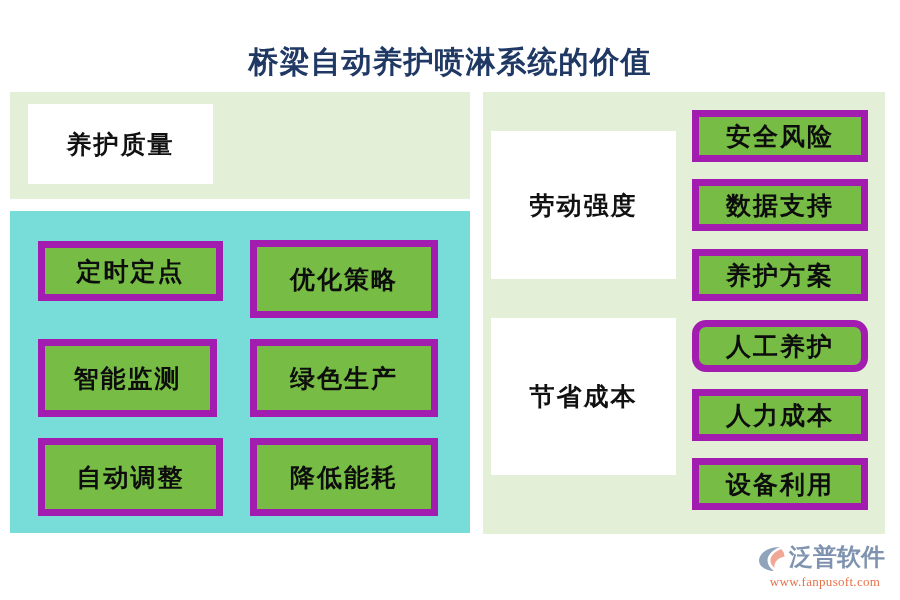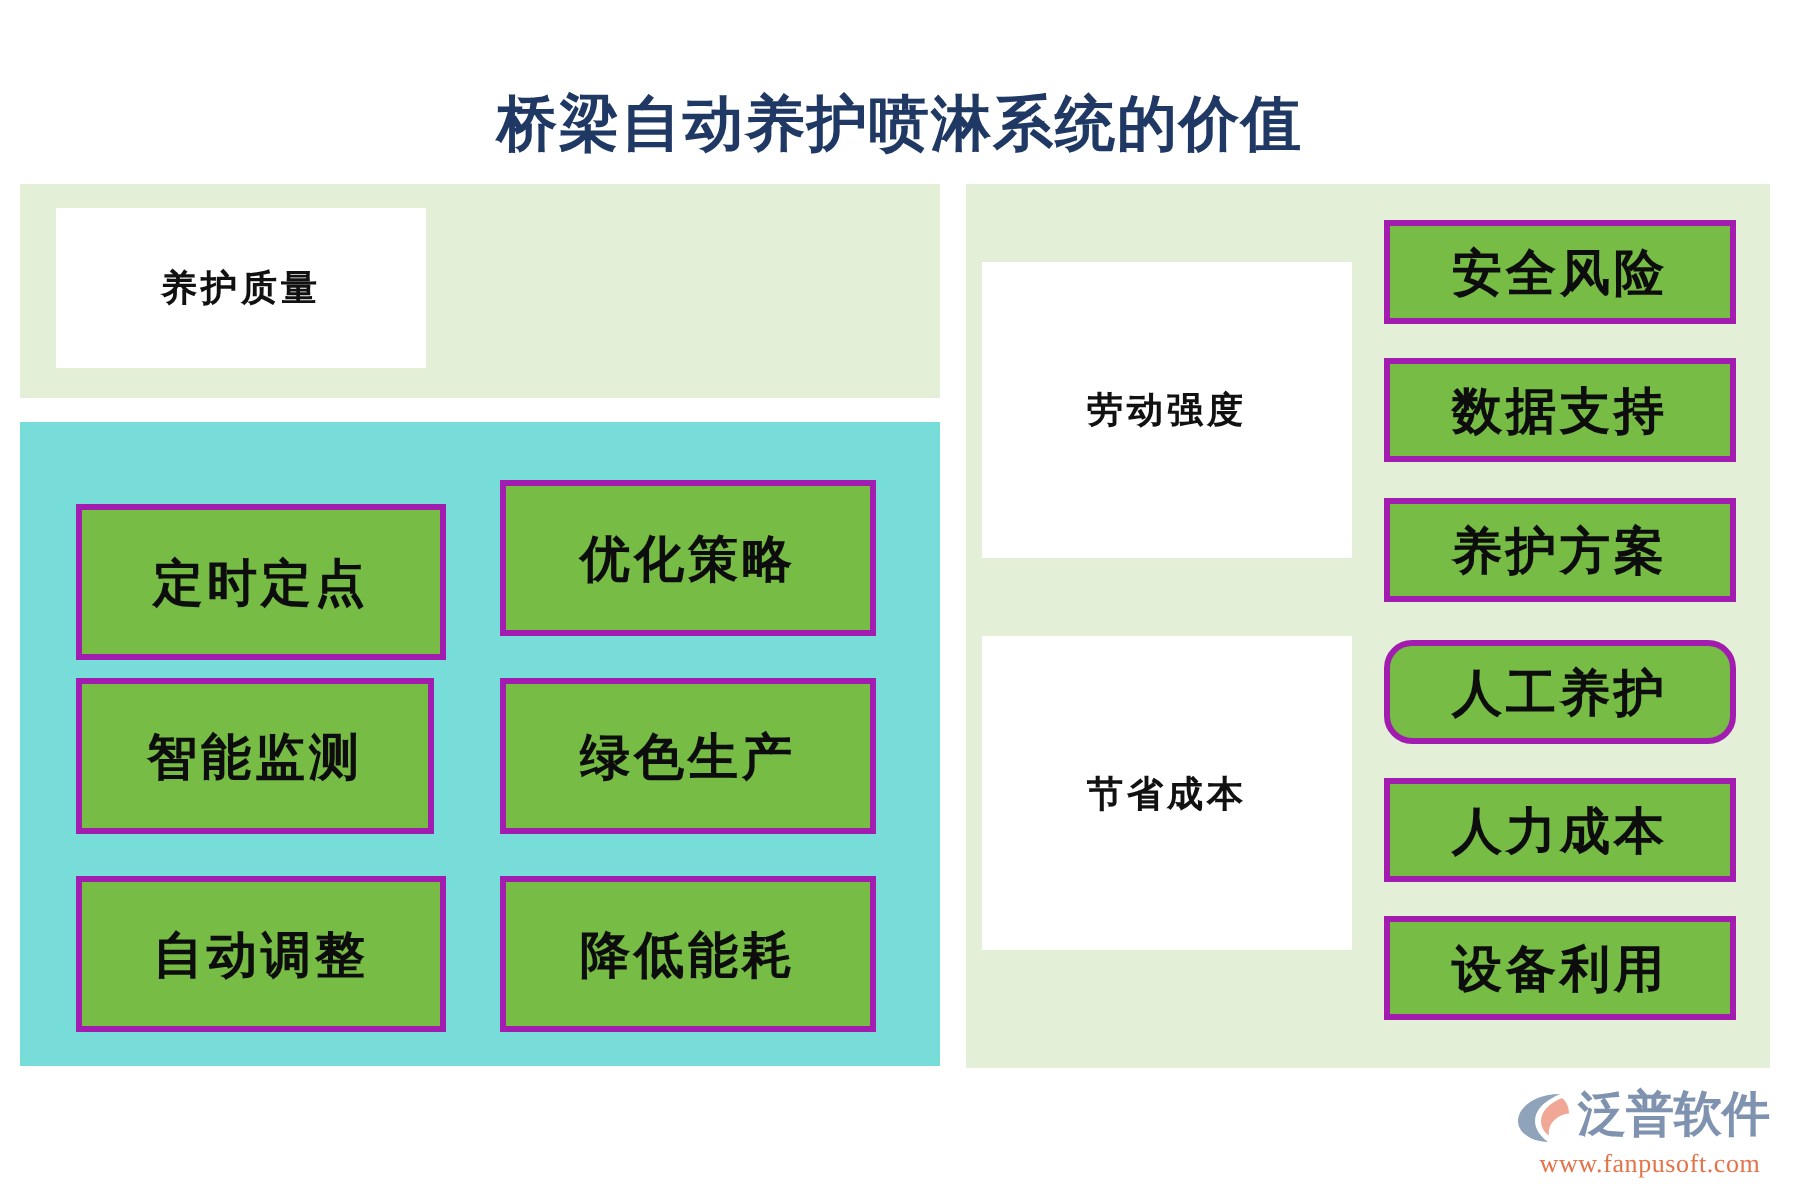--- a/index.html
+++ b/index.html
@@ -32,46 +32,46 @@
   #left-bottom-panel{left:10px; top:211px; width:460px; height:322px;}
   #right-panel      {left:483px;top:92px;  width:402px; height:442px;}
 
   
   .white-card{
     position:absolute;
     background:#ffffff;
     display:flex;align-items:center;justify-content:center;
     color:#111111;
     font-weight:bold;
-    font-size:18px;
+    font-size:25px;
     letter-spacing:2px;
     white-space:nowrap;
     font-family:"Liberation Serif","DejaVu Serif",serif;
   }
   #card-quality {left:28px; top:104px; width:185px;height:80px;}
   #card-energy  {left:255px;top:104px; width:185px;height:80px;}
   #card-labor   {left:491px;top:131px; width:185px;height:148px;}
   #card-cost    {left:491px;top:318px; width:185px;height:157px;text-align:center;}
 
   
   .green-box{
     position:absolute;
     background:#76bc45;
-    border:3px solid #a21caf;
+    border:7px solid #a21caf;
     box-sizing:border-box;
     display:flex;align-items:center;justify-content:center;
     color:#0d0d0d;
     font-weight:bold;
     font-size:25px;
     letter-spacing:2px;
     white-space:nowrap;
     font-family:"Liberation Serif","DejaVu Serif",serif;
   }
   
-  #gb-0{left:38px; top:252px; width:185px;height:78px;}
+  #gb-0{left:38px; top:241px; width:185px;height:60px;}
   #gb-1{left:250px;top:240px; width:188px;height:78px;}
   #gb-2{left:38px; top:339px; width:179px;height:78px;}
   #gb-3{left:250px;top:339px; width:188px;height:78px;}
   #gb-4{left:38px; top:438px; width:185px;height:78px;text-align:right;}
   #gb-5{left:250px;top:438px; width:188px;height:78px;}
   
   #rgb-0{left:692px;top:110px; width:176px;height:52px;}
   #rgb-1{left:692px;top:179px; width:176px;height:52px;}
   #rgb-2{left:692px;top:249px; width:176px;height:52px;}
   #rgb-3{left:692px;top:320px; width:176px;height:52px;border-radius:14px;}

